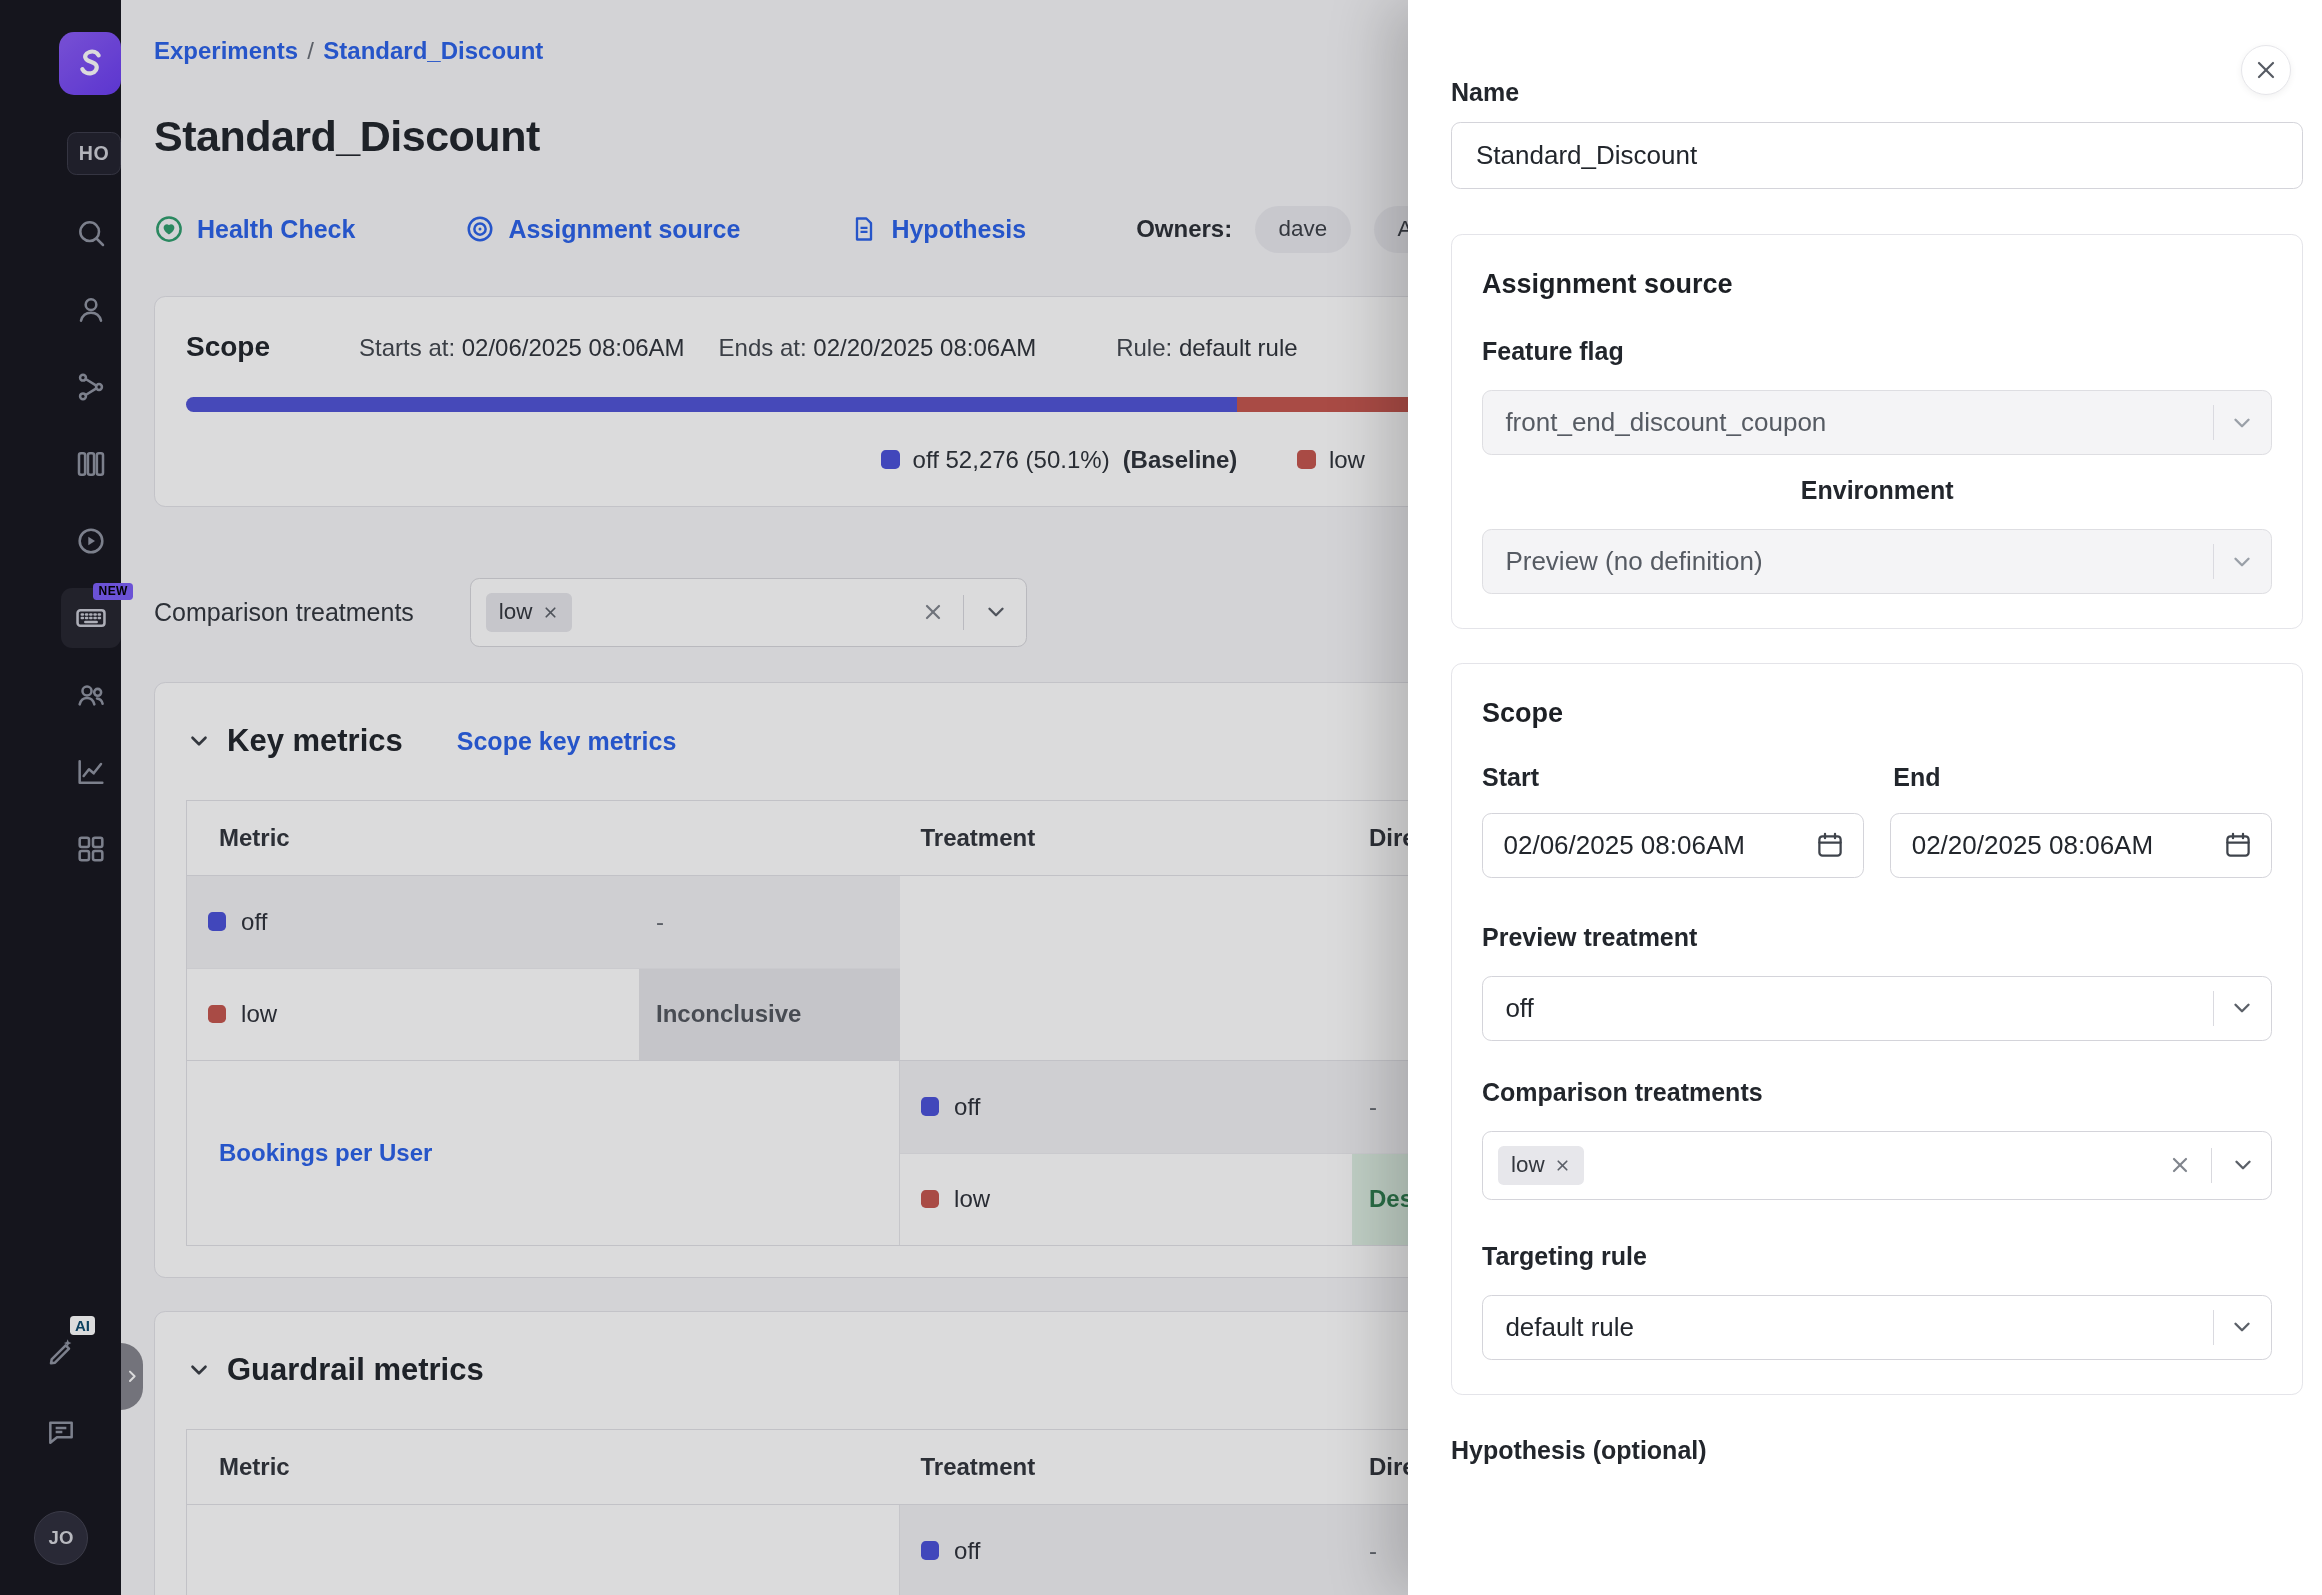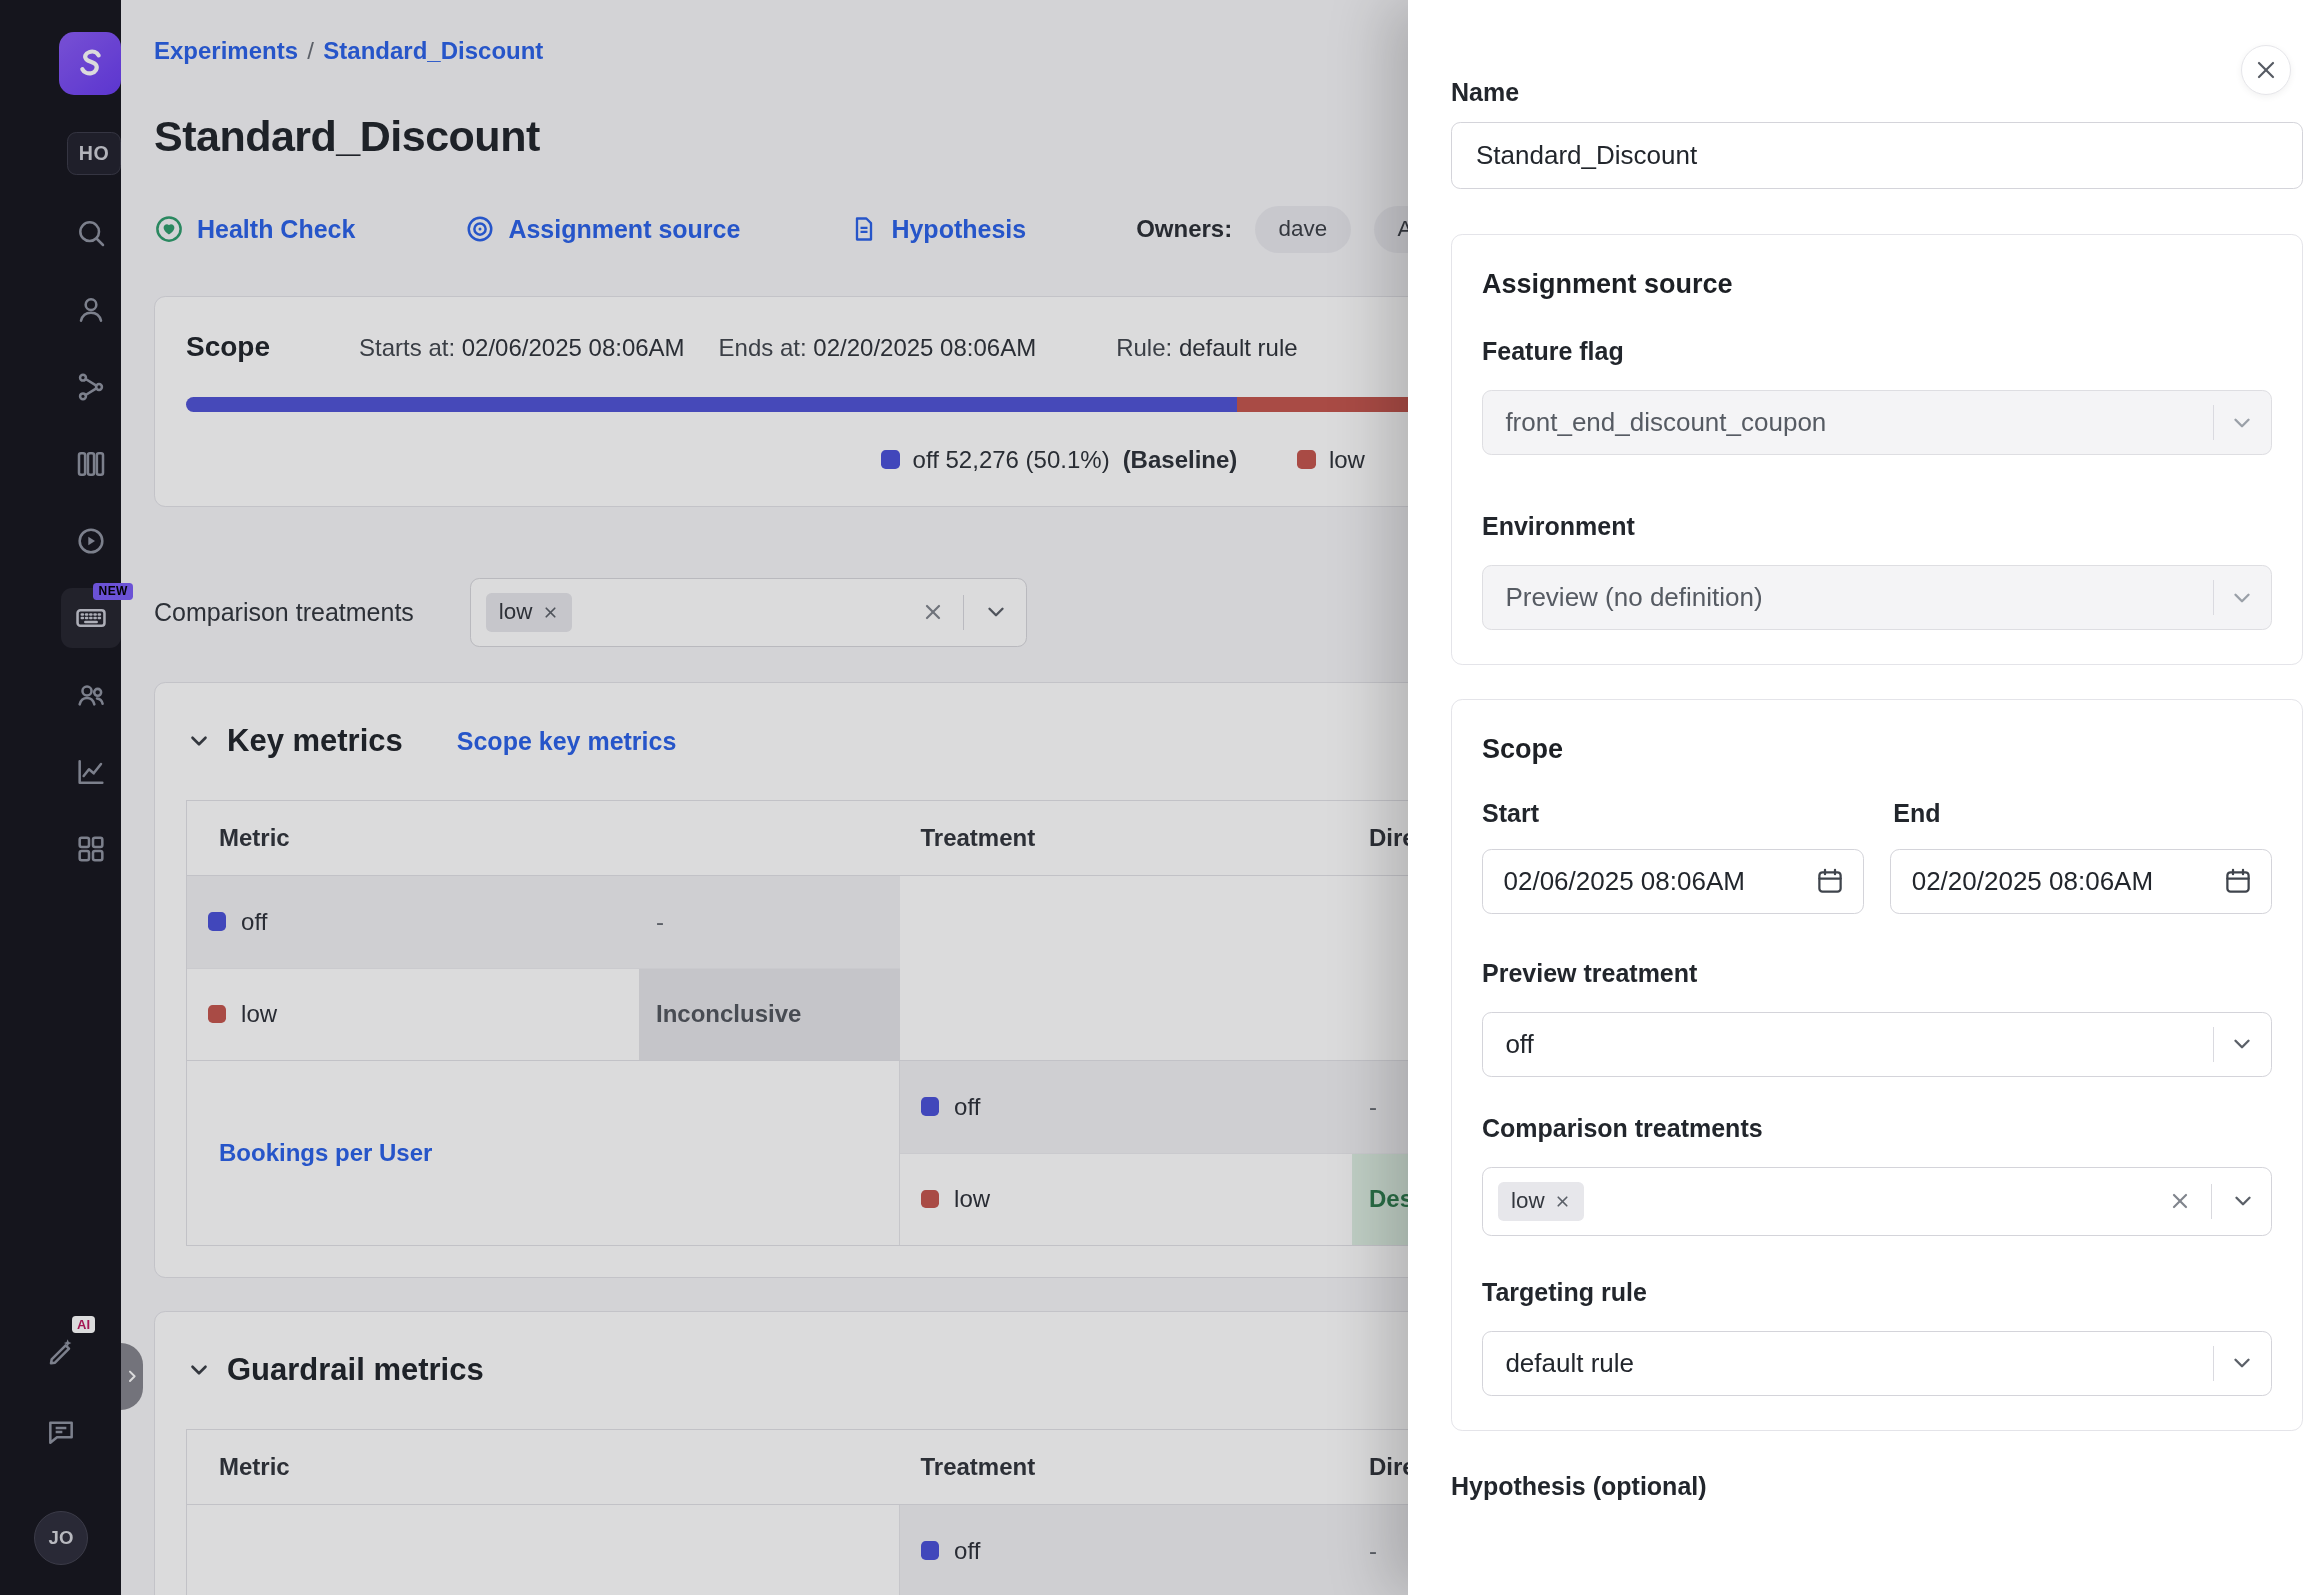--- a/index.html
+++ b/index.html
@@ -36,22 +36,22 @@
   }
   .nav-slot.active { background:#262630; }
   .new-badge {
     position:absolute; top:-5.6px; left:32px;
     background:#7c5ef8; color:#000000; font-size:12px; font-weight:700;
     border-radius:3.7px; padding:1.9px 5.6px; letter-spacing:0.4px;
   }
   .ai-slot { position:absolute; bottom:215px; left:31px; width:60px; height:60px;
     display:flex; align-items:center; justify-content:center; }
   .ai-badge {
-    position:absolute; top:-3.7px; right:-3.7px; background:#fff; color:#be185d;
-    font-size:13px; font-weight:700; border-radius:3.7px; padding:0.9px 4.7px;
+    position:absolute; top:-3.7px; right:-3.7px; background:#fff; color:#0c4a6e;
+    font-size:15px; font-weight:700; border-radius:3.7px; padding:0.9px 4.7px;
   }
   .chat-slot { position:absolute; bottom:133px; left:31px; width:60px; height:60px;
     display:flex; align-items:center; justify-content:center; }
   .user-badge {
     position:absolute; bottom:30px; left:34px; width:54px; height:54px; border-radius:50%;
     background:#2e2e3c; border:1.9px solid #444452; color:#d6d7dd;
     font-size:18.6px; font-weight:700; display:flex; align-items:center; justify-content:center;
   }
   .expand-handle {
     position:absolute; left:121px; top:1343px; width:22.4px; height:67px;
@@ -144,21 +144,21 @@
   .d-label { font-size:25px; font-weight:700; color:#22262c; }
   .lbl-name { margin-top:78px; }
   .text-input {
     margin-top:15px; width:100%; height:67px; border:0.9px solid #d4d4da; border-radius:9.3px;
     font-size:26px; color:#22262c; padding:0 24px; font-family:"Liberation Sans",sans-serif; background:#fff; outline:none;
   }
   .d-card { border:0.9px solid #e4e4e9; border-radius:11.2px; padding:34px 30px; }
   .card-assignment { margin-top:45px; }
   .card-scope { margin-top:34px; }
   .d-card-title { font-size:27px; font-weight:700; color:#1d2025; }
-  .mt40 { margin-top:37px; } .mt42 { margin-top:57px; } .mt36 { margin-top:34px; }
+  .mt40 { margin-top:37px; } .mt42 { margin-top:21px;text-align:center; } .mt36 { margin-top:34px; }
   .mt48 { margin-top:45px; } .mt45 { margin-top:42px; }
   .select {
     margin-top:24px; height:65px; border:0.9px solid #d4d4da; border-radius:9.3px;
     display:flex; align-items:center; padding-left:22.4px; font-size:26px; color:#22262c; background:#fff;
   }
   .select.disabled { background:#f4f4f6; color:#565b63; border-color:#dedee2; }
   .sel-tail { margin-left:auto; display:flex; align-items:center; height:100%; }
   .sel-div { width:0.9px; height:35px; background:#dadae0; }
   .chev-box { width:58px; display:flex; align-items:center; justify-content:center; }
   .date-grid { margin-top:20.5px; display:grid; grid-template-columns:1fr 1fr; gap:26px; }

